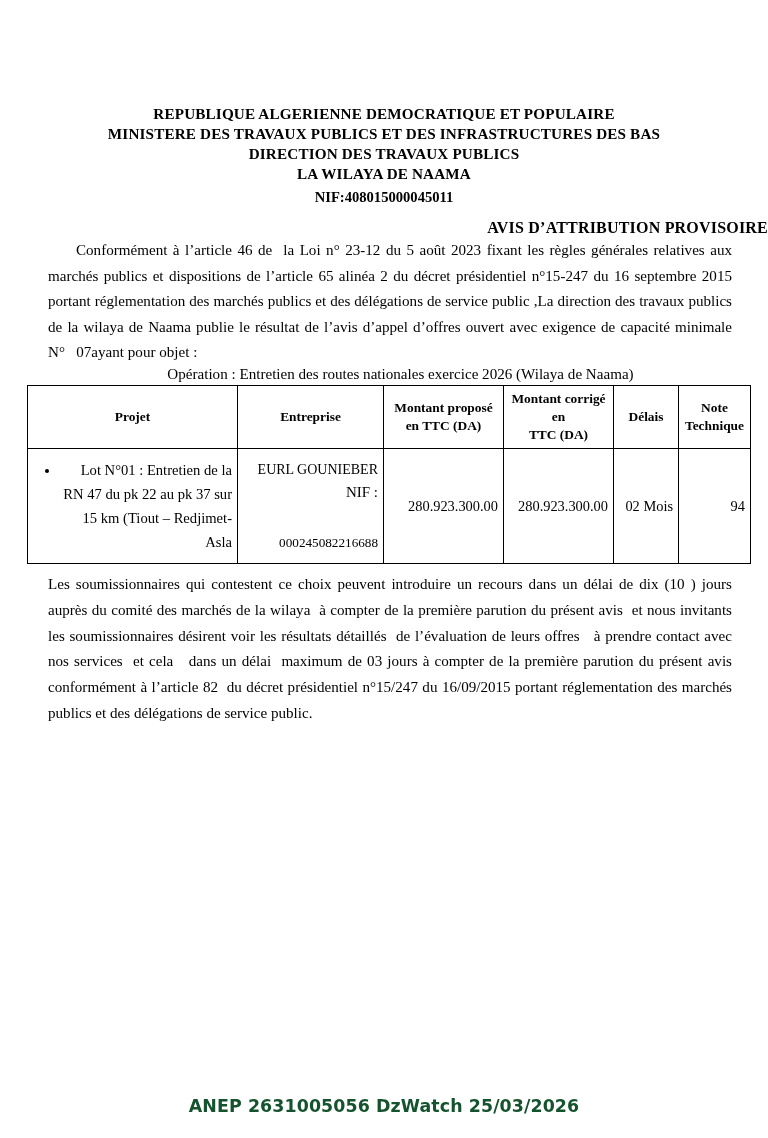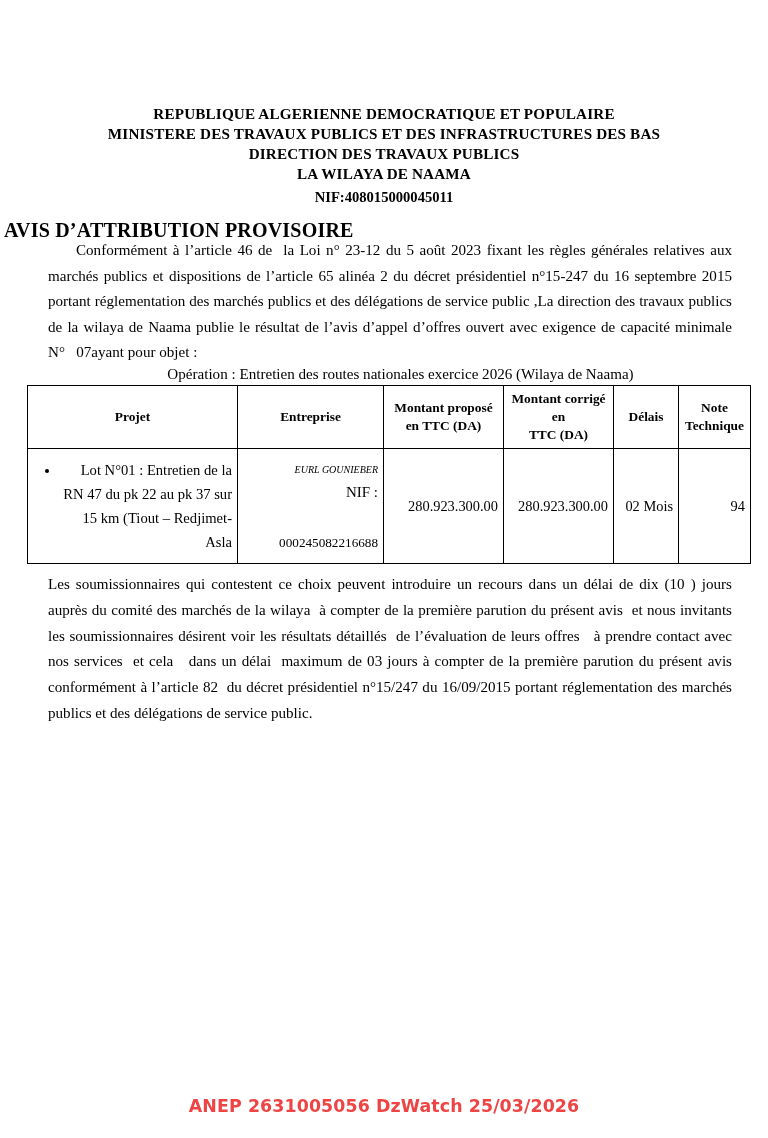--- a/index.html
+++ b/index.html
@@ -42,23 +42,23 @@
     letter-spacing: 0px;
     margin-top: 3px;
   }
 
   
   .avis-title {
     position: absolute;
     top: 219px;
     left: 4px;
     right: 0;
-    text-align: left;
-    font-weight: bold;
-    font-size: 20px;
+    text-align: right;
+    font-weight: bold;
+    font-size: 16px;
     letter-spacing: 0.2px;
   }
 
   
   .intro {
     position: absolute;
     top: 238px;
     left: 48px;
     width: 684px;
     font-size: 15.1px;
@@ -122,23 +122,22 @@
   }
   ul.lot-list li {
     font-size: 14.6px;
     line-height: 24px;
   }
   td.entreprise-cell {
     vertical-align: top;
     padding-top: 9px;
   }
   .ent-name {
-    font-size: 10px;
+    font-size: 14px;
     line-height: 22px;
-    font-style: italic;
   }
   .ent-nif-label {
     font-size: 15px;
     line-height: 22px;
   }
   .ent-nif-value {
     font-size: 13.2px;
     line-height: 22px;
     margin-top: 29px;
   }
@@ -247,15 +246,15 @@
           <td class="amount-cell">280.923.300.00</td>
           <td class="delai-cell">02 Mois</td>
           <td class="note-cell">94</td>
         </tr>
       </tbody>
     </table>
   </div>
 
   <div class="closing">Les soumissionnaires qui contestent ce choix peuvent introduire un recours dans un délai de dix (10 ) jours auprès du comité des marchés de la wilaya  à compter de la première parution du présent avis  et nous invitants  les soumissionnaires désirent voir les résultats détaillés  de l’évaluation de leurs offres   à prendre contact avec nos services  et cela   dans un délai  maximum de 03 jours à compter de la première parution du présent avis conformément à l’article 82  du décret présidentiel n°15/247 du 16/09/2015 portant réglementation des marchés publics et des délégations de service public.</div>
 
-  <div class="footer" style="color: #ef4444;">ANEP 2631005056 DzWatch 25/03/2026</div>
+  <div class="footer" style="color: #14532d;">ANEP 2631005056 DzWatch 25/03/2026</div>
 
 </div>
 
 </body></html>

